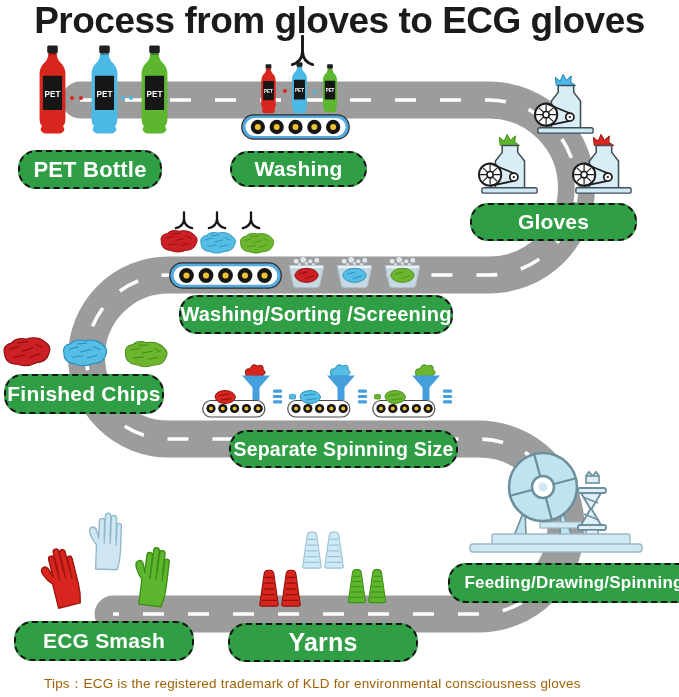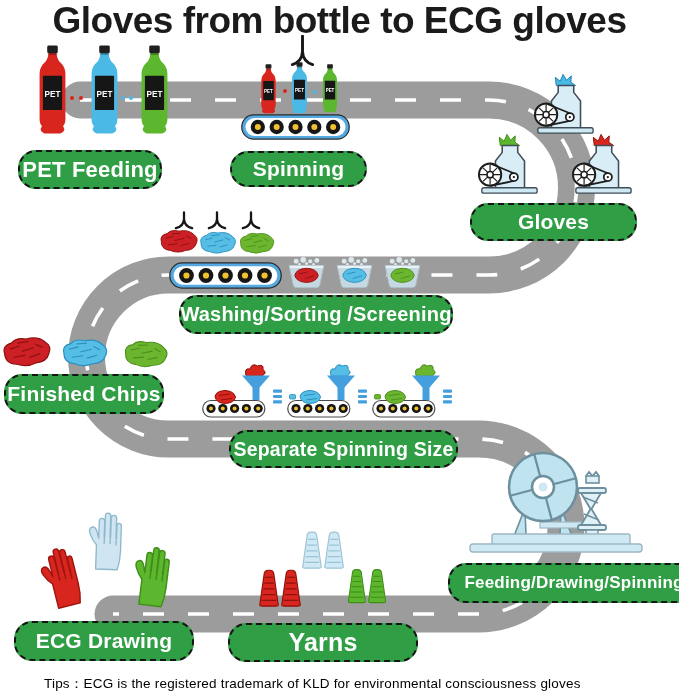--- a/index.html
+++ b/index.html
@@ -3,21 +3,21 @@
 <meta charset="utf-8">
 <style>
   html,body{margin:0;padding:0;background:#fff;}
   body{width:679px;height:697px;position:relative;overflow:hidden;font-family:"Liberation Sans",sans-serif;}
   .abs{position:absolute;}
   #title{position:absolute;left:0;right:0;top:0;text-align:center;font-size:37px;font-weight:700;color:#1b1b1b;letter-spacing:-0.5px;z-index:4;}
   .stage-label{position:absolute;background:#2f9e44;border:2.5px dashed #151515;border-radius:18px;color:#fff;font-weight:700;display:flex;align-items:center;justify-content:center;z-index:5;letter-spacing:.2px;white-space:nowrap;}
   .dot{position:absolute;border-radius:50%;z-index:2;}
   svg{display:block;}
   .icon{position:absolute;z-index:2;}
-  #footnote{position:absolute;left:44px;top:675px;font-size:13.5px;color:#000000;z-index:4;letter-spacing:.2px;}
+  #footnote{position:absolute;left:44px;top:675px;font-size:13.5px;color:#a16207;z-index:4;letter-spacing:.2px;}
 </style>
 </head>
 <body>
 
 <svg width="0" height="0" style="position:absolute" aria-hidden="true">
   <defs>
     <path id="bottleBody" d="M12 8 H20 L21 13 Q22 17 26 20 Q29.5 24 29.5 31 V77 Q29.5 82.5 27 84.5 L28.5 88 Q28 91 24 92.5 H8 Q4 91 3.5 88 L5 84.5 Q2.5 82.5 2.5 77 V31 Q2.5 24 6 20 Q10 17 11 13 Z"></path>
     <g id="bottleFrame">
       <rect x="10.5" y="0.5" width="11" height="8" rx="1.5" fill="#1f1f1f"></rect>
       <rect x="11" y="8.5" width="10" height="2" fill="rgba(0,0,0,0.25)"></rect>
@@ -95,21 +95,21 @@
     <path id="glove" d="M18 88 V52 Q12 46 8 36 Q5 28 10.5 26 Q15.5 24.5 18 32 L21 42 V17 Q21 12.5 25 12.5 Q29 12.5 29 17 V40 H29.8 V9 Q29.8 4.5 33.8 4.5 Q37.8 4.5 37.8 9 V40 H38.6 V12 Q38.6 7.5 42.6 7.5 Q46.6 7.5 46.6 12 V42 H47.4 V23 Q47.4 19 50.6 19 Q54 19 54 23 V60 Q54 75 50 88 Z M29.4 41 V50 M38.2 41 V50 M47 43.5 V52"></path>
     <path id="cones" d="M4 40.5 Q3 43 6.5 43 H20.5 Q24 43 23 40.5 L18.5 9 Q18 5.5 14.5 5.5 H12.5 Q9 5.5 8.5 9 Z M9.5 13 H17.5 M8.6 19 H18.4 M7.7 25 H19.3 M6.8 31 H20.2 M5.9 37 H21.1 M27 40.5 Q26 43 29.5 43 H43.5 Q47 43 46 40.5 L41.5 9 Q41 5.5 37.5 5.5 H35.5 Q32 5.5 31.5 9 Z M32.5 13 H40.5 M31.6 19 H41.4 M30.7 25 H42.3 M29.8 31 H43.2 M28.9 37 H44.1"></path>
   </defs>
 </svg>
 
 <svg class="abs" style="left:0;top:0;z-index:1" width="679" height="697" viewBox="0 0 679 697">
   <path d="M80 100 H489 A87.5 87.5 0 0 1 489 275 H168.5 A82 82 0 0 0 168.5 439 H478.5 A87.5 87.5 0 0 1 478.5 614 H113" fill="none" stroke="#9c9c9c" stroke-width="37" stroke-linecap="round"></path>
   <path d="M80 100 H489 A87.5 87.5 0 0 1 489 275 H168.5 A82 82 0 0 0 168.5 439 H478.5 A87.5 87.5 0 0 1 478.5 614 H113" fill="none" stroke="#ffffff" stroke-width="3.6" stroke-dasharray="21 24"></path>
 </svg>
 
-<div id="title">Gloves from bottle to ECG gloves</div>
+<div id="title">Process from gloves to ECG gloves</div>
 
 <svg class="icon" style="left:37px;top:45px" width="31" height="90" viewBox="0 0 32 94">
   <use href="#bottleBody" fill="#d8251d"></use>
     <use href="#bottleFrame"></use>
   <text x="16" y="54" text-anchor="middle" font-size="8.5" font-weight="bold" fill="#fff">PET</text>
 </svg>
 <svg class="icon" style="left:89px;top:45px" width="31" height="90" viewBox="0 0 32 94">
   <use href="#bottleBody" fill="#4ab9e6"></use>
     <use href="#bottleFrame"></use>
   <text x="16" y="54" text-anchor="middle" font-size="8.5" font-weight="bold" fill="#fff">PET</text>
@@ -256,23 +256,23 @@
 <svg class="icon" style="left:256px;top:565px" width="48" height="44" viewBox="0 0 50 46">
     <use href="#cones" fill="#d8251d" stroke="#8f110d" stroke-width="1.2"></use>
   </svg>
 <svg class="icon" style="left:299px;top:526px" width="48" height="46" viewBox="0 0 50 46">
     <use href="#cones" fill="#cfe9f5" stroke="#9cc3d6" stroke-width="1.2"></use>
   </svg>
 <svg class="icon" style="left:345px;top:564px" width="44" height="42" viewBox="0 0 50 46">
     <use href="#cones" fill="#5cb72e" stroke="#3f8c17" stroke-width="1.2"></use>
   </svg>
 
-<div class="stage-label" style="left:18px;top:150px;width:140px;height:35px;font-size:22px">PET Feeding</div>
-<div class="stage-label" style="left:230px;top:151px;width:133px;height:32px;font-size:21px">Spinning</div>
+<div class="stage-label" style="left:18px;top:150px;width:140px;height:35px;font-size:22px">PET Bottle</div>
+<div class="stage-label" style="left:230px;top:151px;width:133px;height:32px;font-size:21px">Washing</div>
 <div class="stage-label" style="left:470px;top:203px;width:163px;height:34px;font-size:21px">Gloves</div>
 <div class="stage-label" style="left:179px;top:295px;width:270px;height:35px;font-size:20px">Washing/Sorting /Screening</div>
 <div class="stage-label" style="left:4px;top:374px;width:156px;height:36px;font-size:21px">Finished Chips</div>
 <div class="stage-label" style="left:229px;top:430px;width:225px;height:34px;font-size:19.5px">Separate Spinning Size</div>
 <div class="stage-label" style="left:448px;top:563px;width:248px;height:36px;font-size:17px">Feeding/Drawing/Spinning</div>
 <div class="stage-label" style="left:228px;top:623px;width:186px;height:35px;font-size:25px">Yarns</div>
-<div class="stage-label" style="left:14px;top:621px;width:176px;height:36px;font-size:21px">ECG Drawing</div>
+<div class="stage-label" style="left:14px;top:621px;width:176px;height:36px;font-size:21px">ECG Smash</div>
 
 <div id="footnote">Tips：ECG  is the registered trademark of KLD for environmental consciousness gloves</div>
 
 </body></html>

